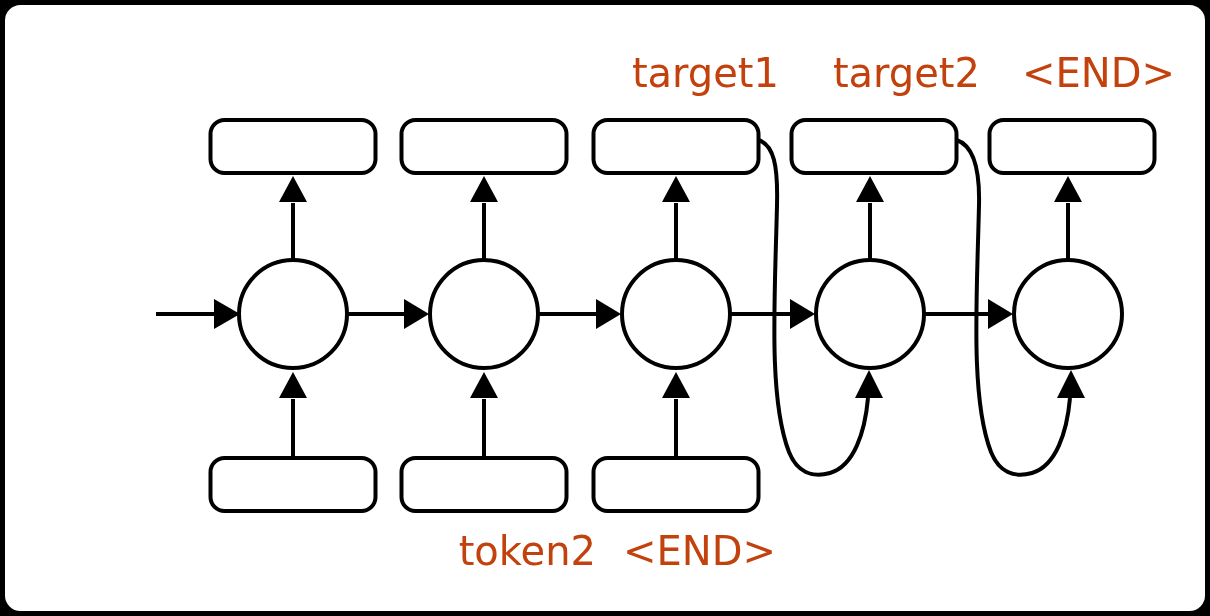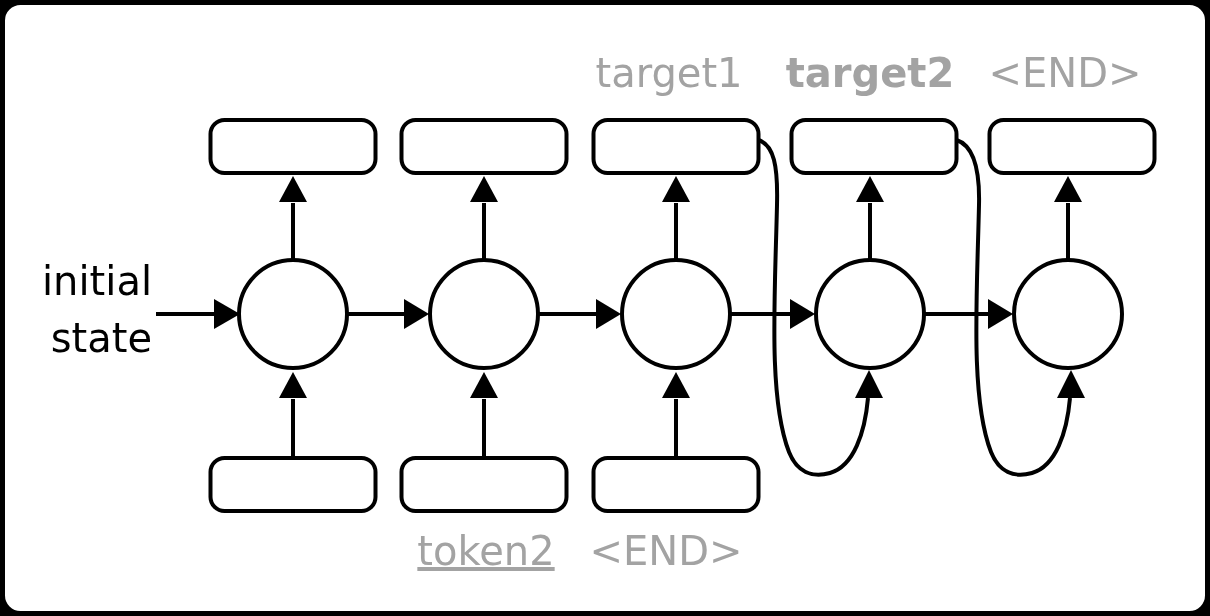--- a/index.html
+++ b/index.html
@@ -6,24 +6,24 @@
     margin: 0; padding: 0;
     width: 1210px; height: 616px;
     background: #000;
     overflow: hidden;
     font-family: "DejaVu Sans", sans-serif;
   }
   .stage { position: relative; width: 1210px; height: 616px; }
   .layer { position: absolute; left: 0; top: 0; }
   .lbl {
     position: absolute;
-    color: #a3a3a3;
+    color: #c2410c;
     font-size: 40px;
     line-height: 48px;
-    text-align: center;
+    text-align: right;
     width: 220px;
     white-space: nowrap;
     user-select: none;
   }
   .lbl-initial {
     position: absolute;
     color: #000;
     font-size: 40px;
     line-height: 57px;
     text-align: right;
@@ -108,25 +108,21 @@
 
     <g stroke="#000000" stroke-width="4" fill="#ffffff">
       <circle cx="293" cy="314" r="54"></circle>
       <circle cx="484" cy="314" r="54"></circle>
       <circle cx="676" cy="314" r="54"></circle>
       <circle cx="870" cy="314" r="54"></circle>
       <circle cx="1068" cy="314" r="54"></circle>
     </g>
   </svg>
 
-  <div class="lbl-initial">
-    <span>initial</span>
-    <span>state</span>
-  </div>
 
   <div class="lbl" style="left:559px; top:49px;">target1</div>
-  <div class="lbl" style="left:760px; top:49px;font-weight:bold;">target2</div>
+  <div class="lbl" style="left:760px; top:49px;">target2</div>
   <div class="lbl" style="left:955px; top:49px;">&lt;END&gt;</div>
 
-  <div class="lbl" style="left:376px; top:527px;text-decoration:underline;">token2</div>
+  <div class="lbl" style="left:376px; top:527px;">token2</div>
   <div class="lbl" style="left:556px; top:527px;">&lt;END&gt;</div>
 
 </div>
 
 </body></html>

